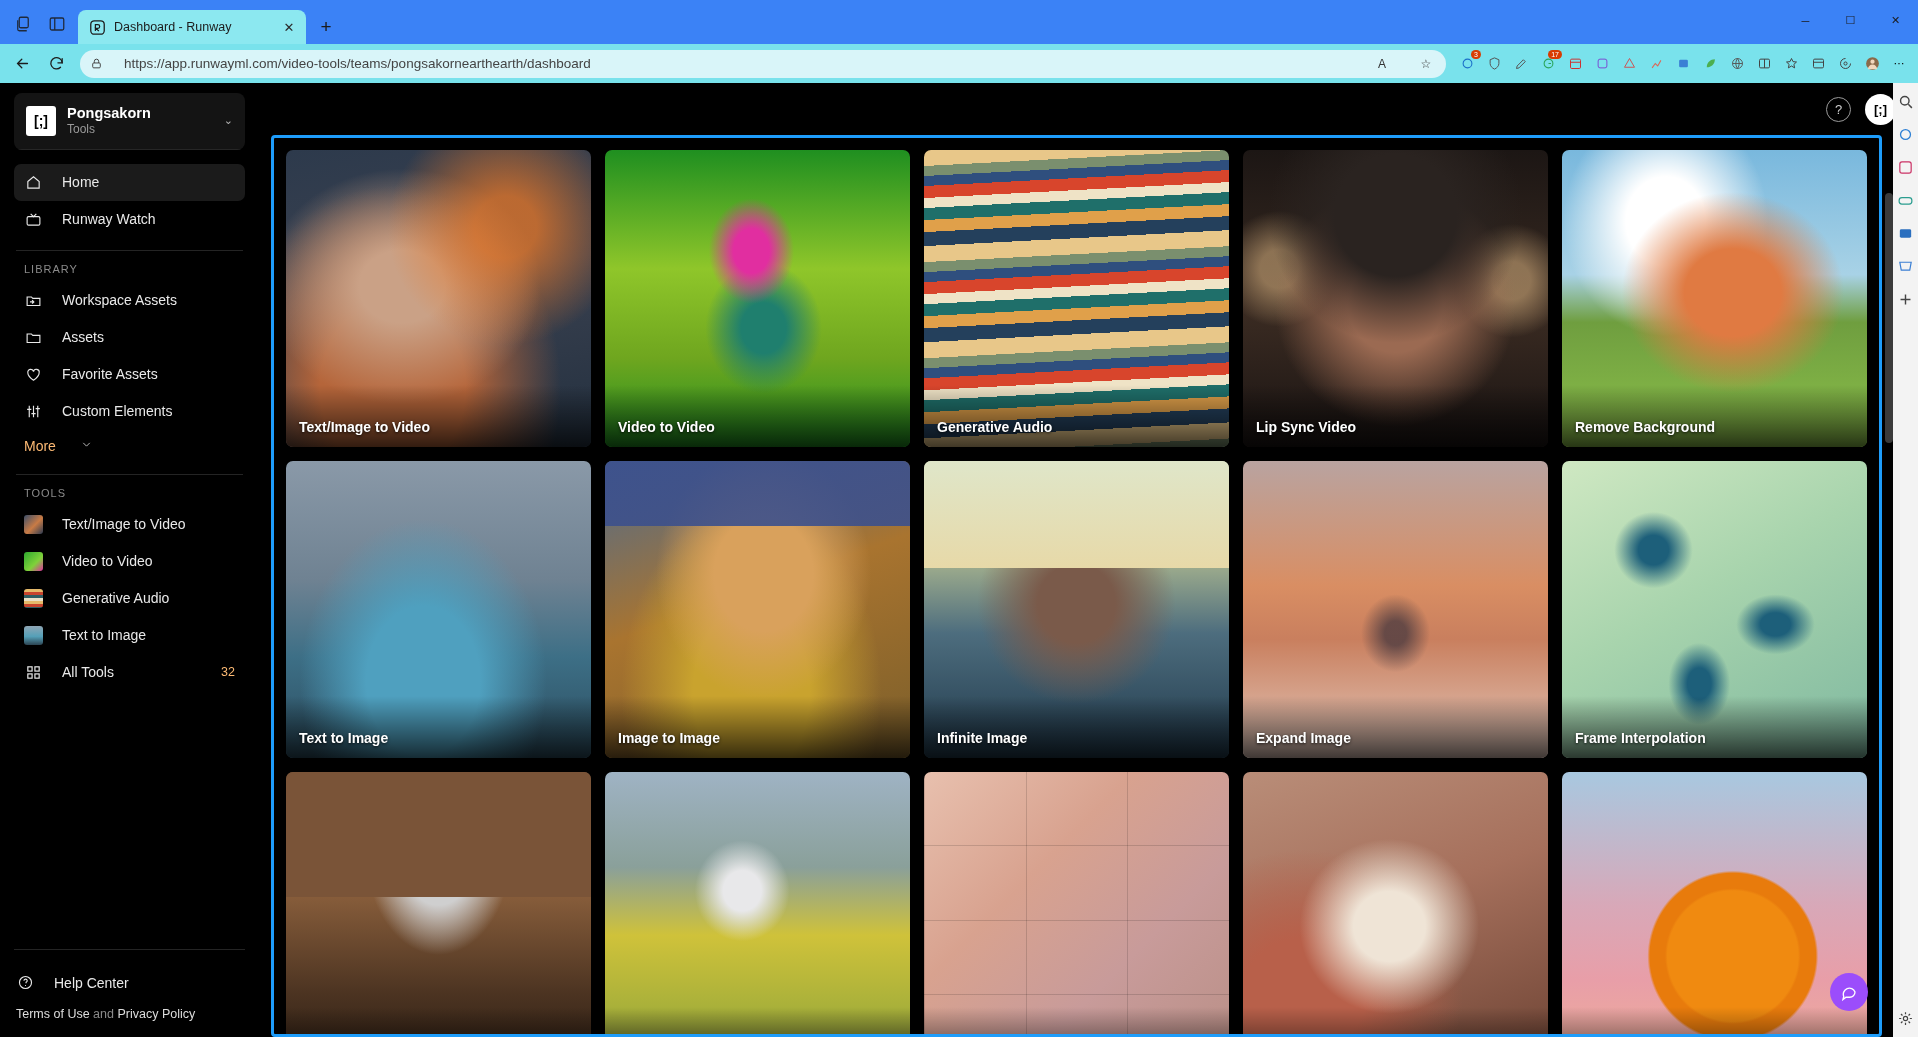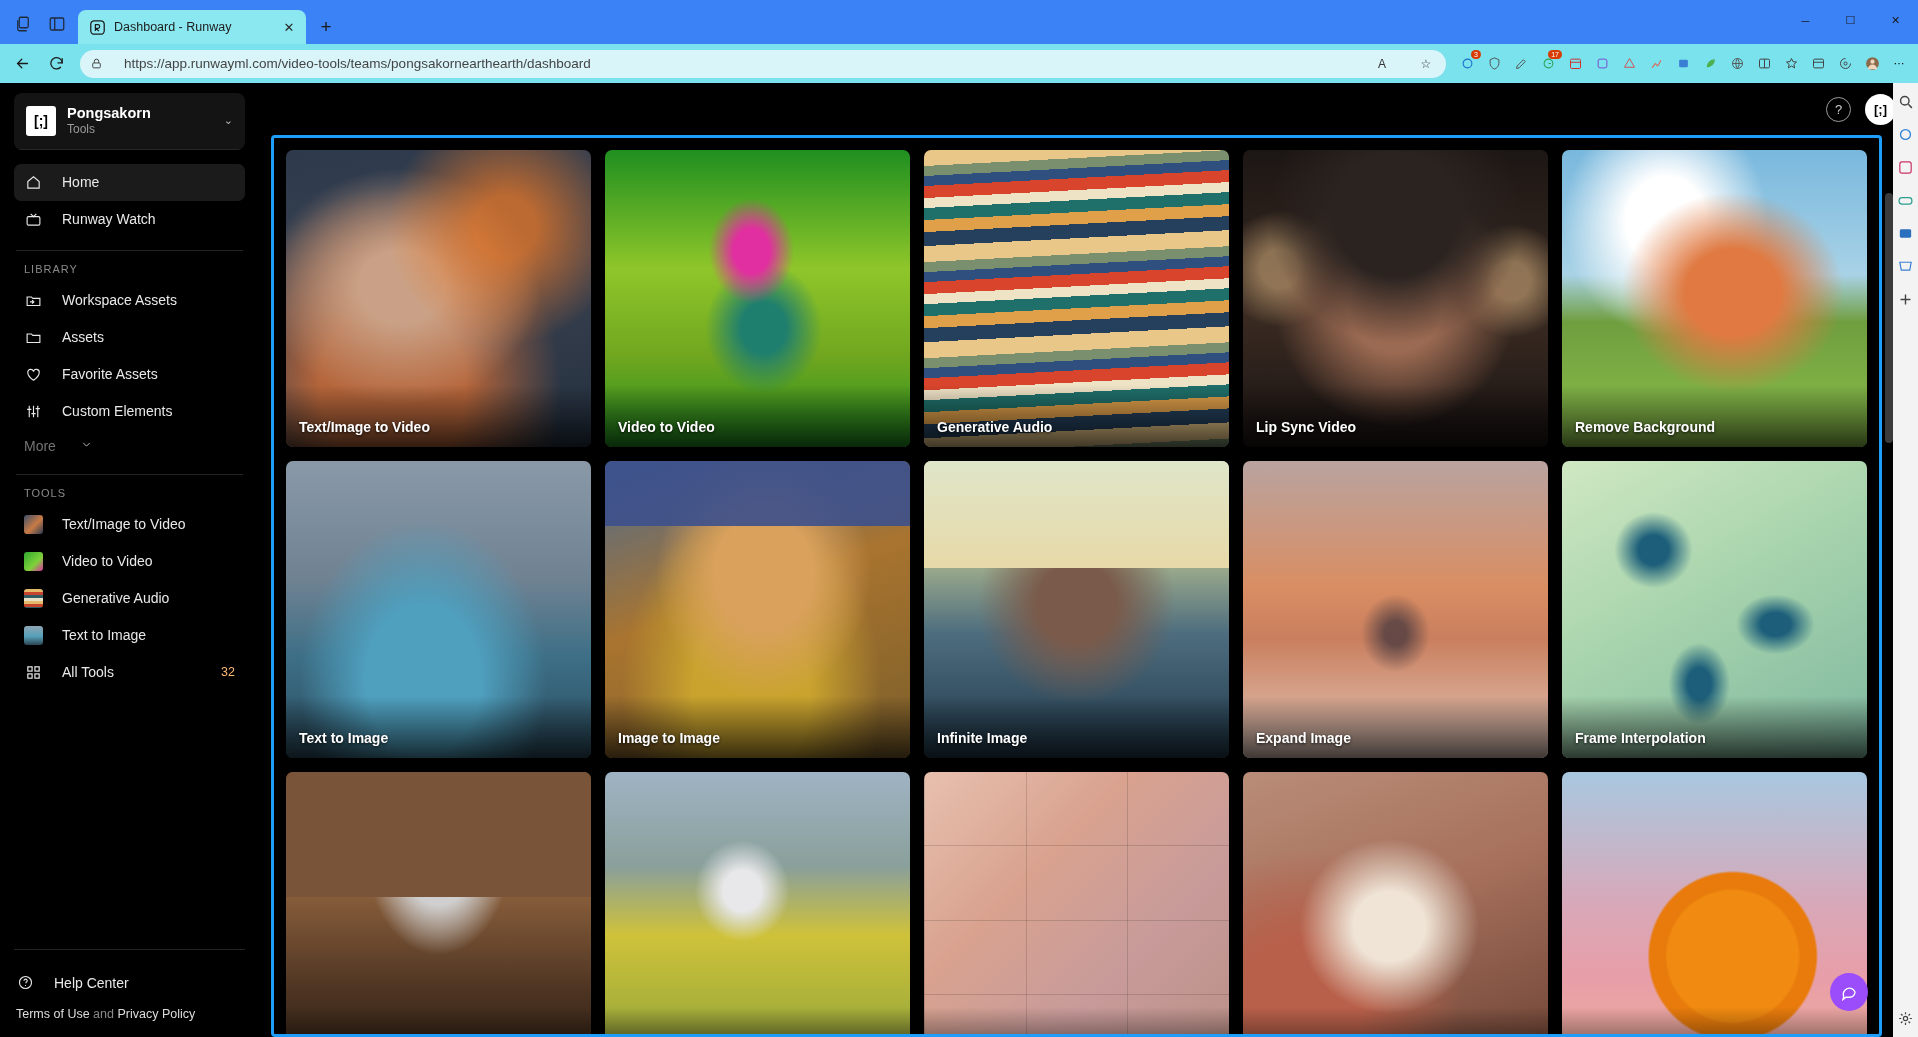--- a/index.html
+++ b/index.html
@@ -85,21 +85,21 @@
   .navitem .ico { width: 19px; height: 19px; flex: 0 0 19px; display: flex;
                   align-items: center; justify-content: center; }
   .navitem .ico svg { width: 17px; height: 17px; }
   .navitem .thumb { width: 19px; height: 19px; border-radius: 3px; flex:0 0 19px; }
   .navitem .count { margin-left: auto; font-size: 12.5px; color: #fdba74; }
 
   .sep { height: 1px; background: #242424; margin: 12px 2px; }
   .sec-label { font-size: 11px; letter-spacing: .09em; color: #8a8a8a;
                padding: 0 10px; margin-bottom: 7px; }
   .more { display: flex; align-items: center; gap: 24px; padding: 8px 10px;
-          font-size: 14px; color: #737373; }
+          font-size: 14px; color: #fdba74; }
 
   .side-foot { margin-top: auto; border-top: 1px solid #242424;
                padding: 14px 0 16px 0; }
   .legal { font-size: 12.5px; color: #ddd; padding: 0 2px; margin-top: 6px; }
   .legal .dim { color: #8a8a8a; }
 
   
   .main { flex: 1; position: relative; background: #000; overflow: hidden; }
   .topbar { height: 52px; display: flex; align-items: center; padding: 0 22px 0 18px; }
   .search { width: 392px; height: 30px; background: #1a1a1a; border-radius: 6px;

